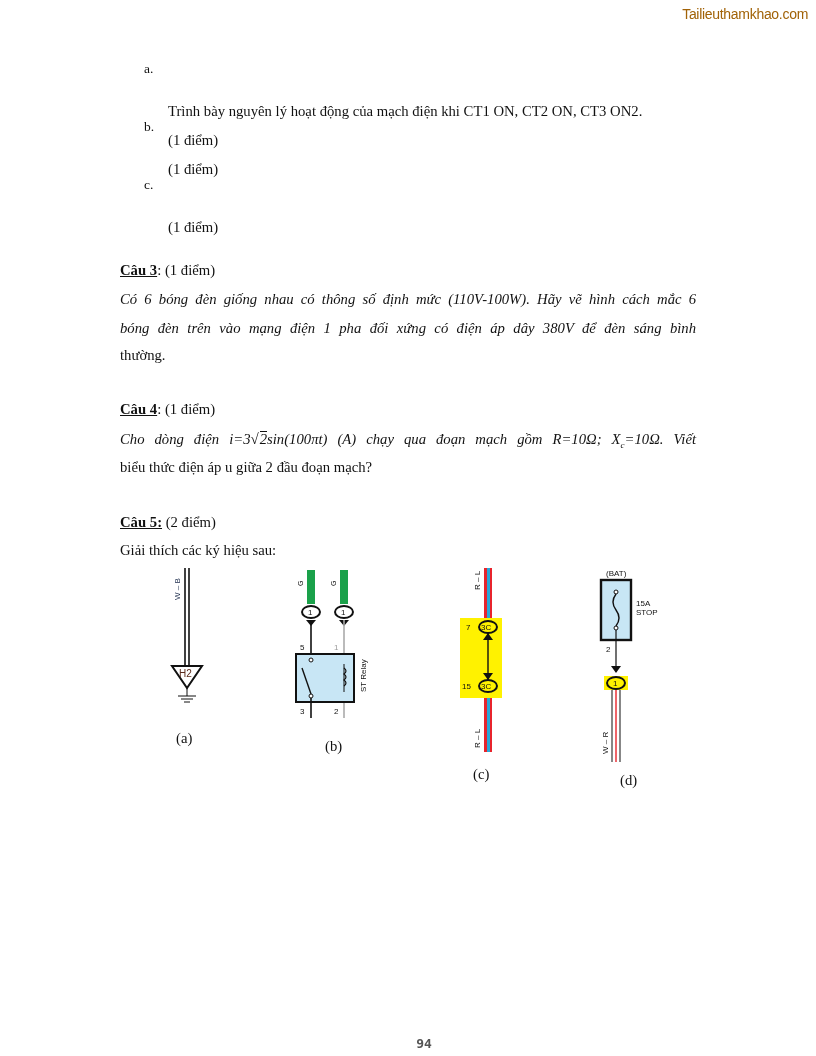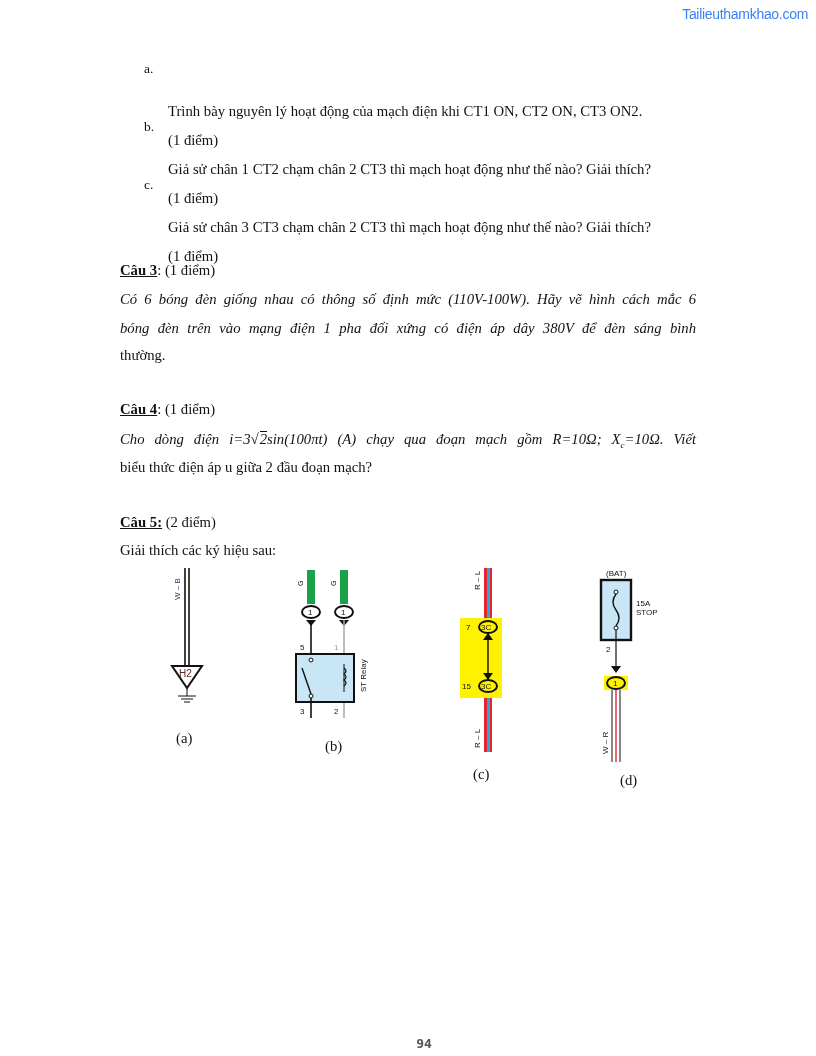--- a/index.html
+++ b/index.html
@@ -3,21 +3,21 @@
 <meta charset="utf-8">
 <style>
   html, body { margin: 0; padding: 0; }
   body {
     width: 816px; height: 1056px; position: relative; overflow: hidden;
     background: #ffffff; color: #111;
     font-family: "Liberation Serif", serif;
   }
   .watermark {
     position: absolute; top: 6px; right: 8px;
-    font-family: "Liberation Sans", sans-serif; font-size: 14px; color: #3b82f6;
+    font-family: "Liberation Sans", sans-serif; font-size: 14px; color: #a16207;
     letter-spacing: -0.3px;
   }
   .item { position: absolute; left: 144px; width: 552px; font-size: 14.7px; line-height: 29px; }
   .item .mark { position: absolute; left: 0; top: -4px; font-size: 13.5px; }
   .item .body { margin-left: 24px; margin-top: 39px; }
   .para { position: absolute; left: 120px; width: 576px; font-size: 14.7px; line-height: 29px; text-align: justify; }
   .para.justify-last { text-align-last: justify; font-style: italic; }
   .heading b { text-decoration: underline; }
   .sqrt { display: inline-block; border-top: 1px solid #111; line-height: 14px; margin-left: 1px; }
   sub { font-size: 9px; }
@@ -36,28 +36,26 @@
 <div class="item" style="top:58px;">
   <span class="mark">a.</span>
   <div class="body">
     <div>Trình bày nguyên lý hoạt động của mạch điện khi CT1 ON, CT2 ON, CT3 ON2.</div>
     <div>(1 điểm)</div>
   </div>
 </div>
 <div class="item" style="top:116px;">
   <span class="mark">b.</span>
   <div class="body">
-    <div>Giả sử chân 1 CT2 chạm chân 2 CT3 thì mạch hoạt động như thế nào? Giải thích?</div>
     <div>(1 điểm)</div>
   </div>
 </div>
 <div class="item" style="top:174px;">
   <span class="mark">c.</span>
   <div class="body">
-    <div>Giả sử chân 3 CT3 chạm chân 2 CT3 thì mạch hoạt động như thế nào? Giải thích?</div>
     <div>(1 điểm)</div>
   </div>
 </div>
 
 <div class="para heading" style="top:256px;">
   <b>Câu 3</b><span>: (1 điểm)</span>
 </div>
 <div class="para justify-last" style="top:285px;">Có 6 bóng đèn giống nhau có thông số định mức (110V-100W). Hãy vẽ hình cách mắc 6</div>
 <div class="para justify-last" style="top:314px;">bóng đèn trên vào mạng điện 1 pha đối xứng có điện áp dây 380V để đèn sáng bình</div>
 <div class="para" style="top:341px;">thường.</div>

